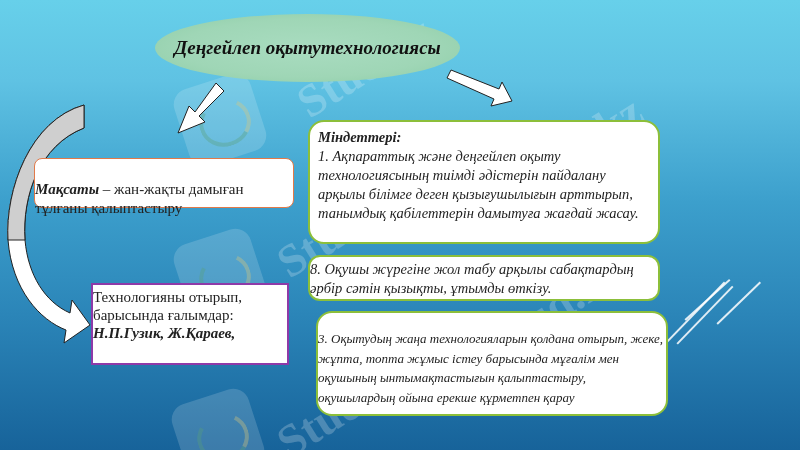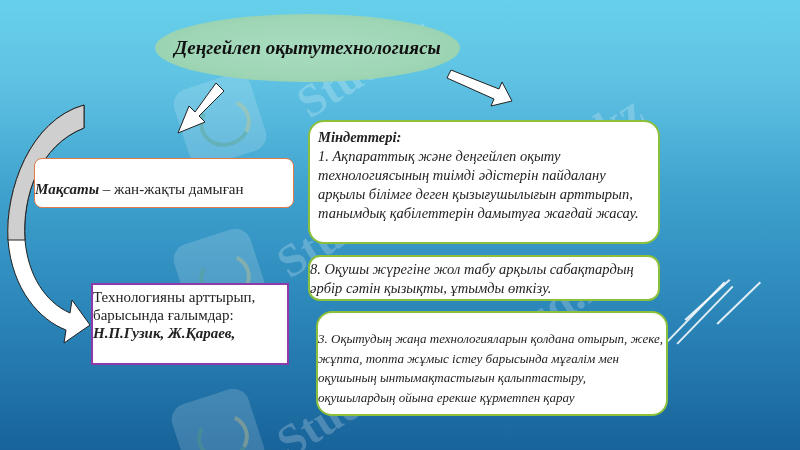--- a/index.html
+++ b/index.html
@@ -102,24 +102,25 @@
   <div class="deco-line" style="left:662px;top:346px;width:90px;transform:rotate(-46deg);"></div>
   <div class="deco-line" style="left:717px;top:323px;width:60px;transform:rotate(-44deg);"></div>
 
   <div class="title-ellipse">
     <span>Деңгейлеп оқыту</span>
     <span>технологиясы</span>
   </div>
 
   <div class="box goal-box">
     <b>Мақсаты</b><span> – жан-жақты дамыған</span><br>
+    <span>тұлғаны қалыптастыру</span>
   </div>
 
   <div class="box sci-box">
-    <div>Технологияны арттырып,</div>
+    <div>Технологияны отырып,</div>
     <div>барысында ғалымдар:</div>
     <div class="names">Н.П.Гузик, Ж.Қараев,</div>
   </div>
 
   <div class="box task-box">
     <span class="hd">Міндеттері:</span>
     <span>1. Ақпараттық және деңгейлеп оқыту технологиясының тиімді әдістерін пайдалану арқылы білімге деген қызығушылығын арттырып, танымдық қабілеттерін дамытуға жағдай жасау.</span>
   </div>
   <div class="box task2-box">
     <span>8. Оқушы жүрегіне жол табу арқылы сабақтардың әрбір сәтін қызықты, ұтымды өткізу.</span>

